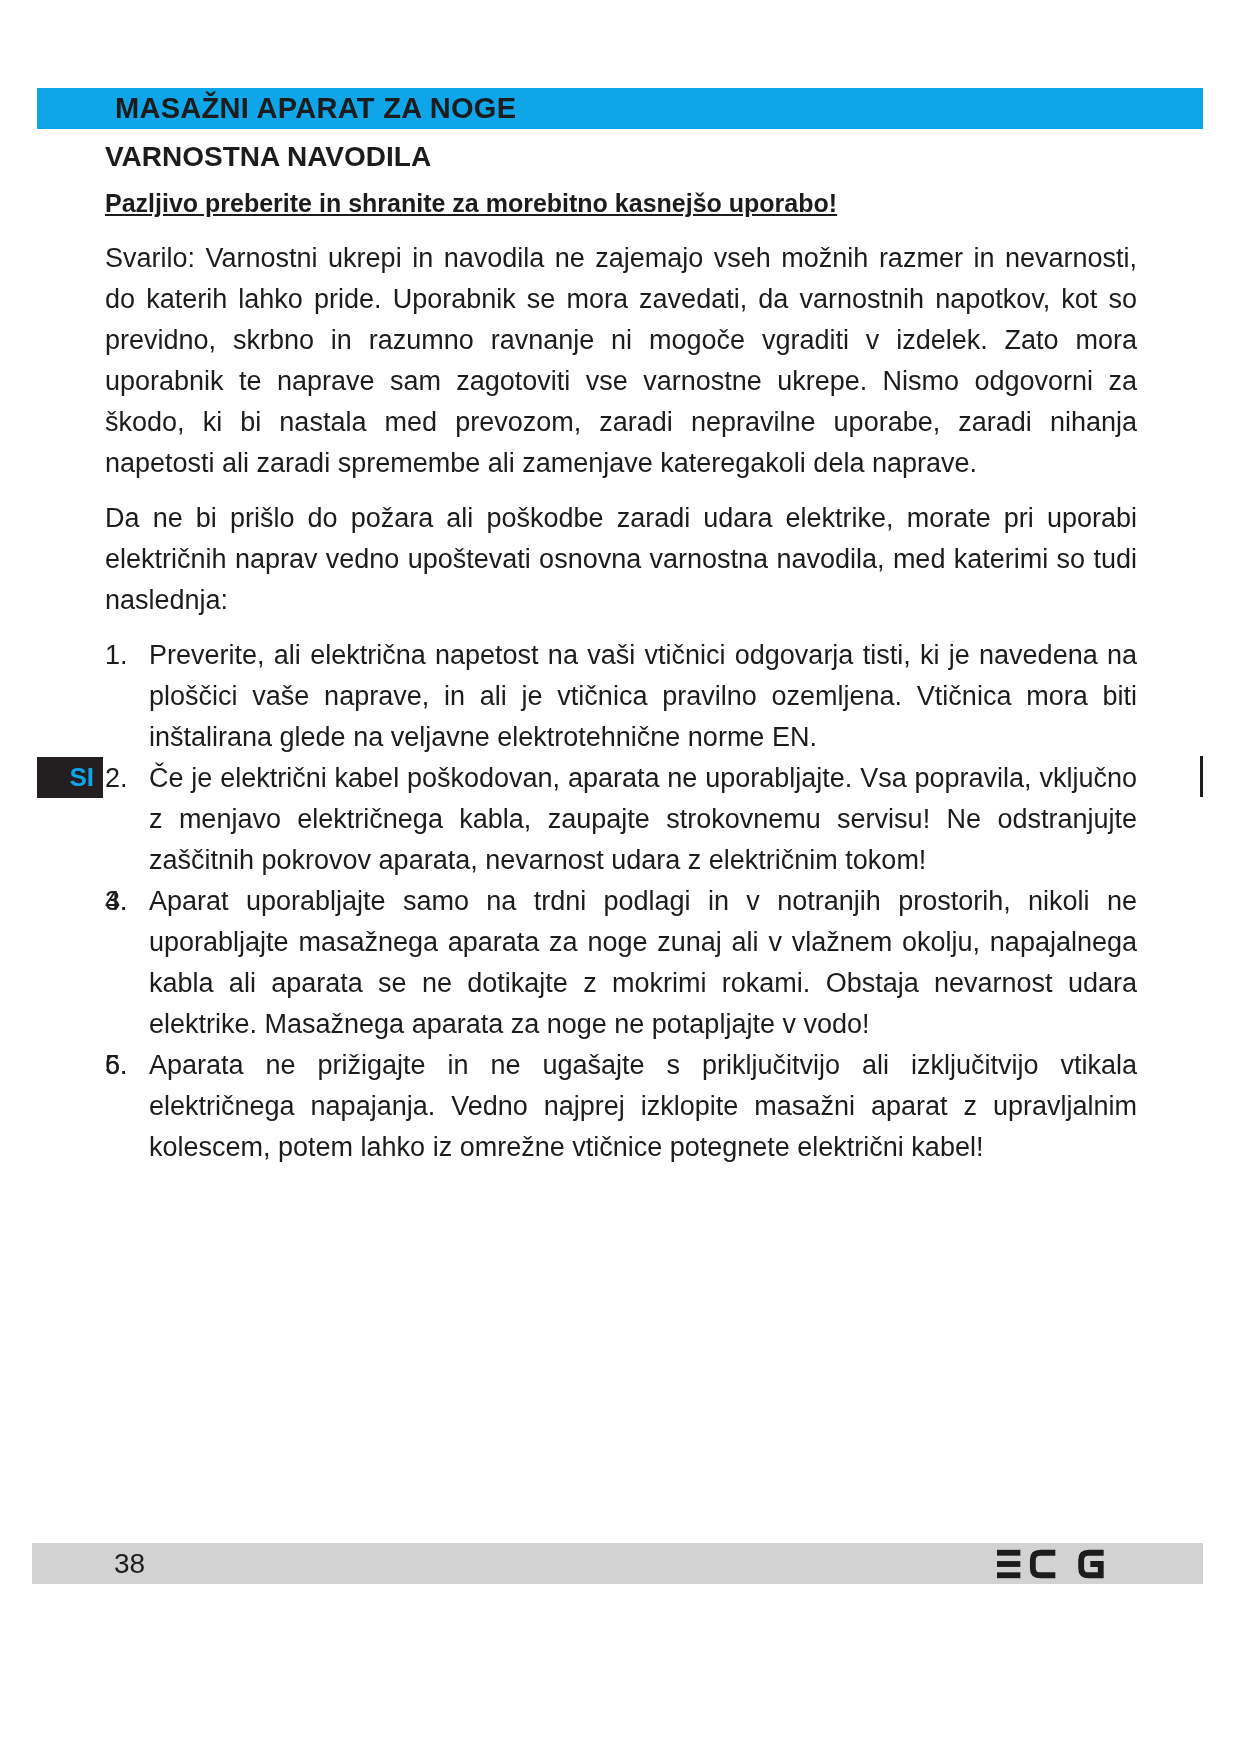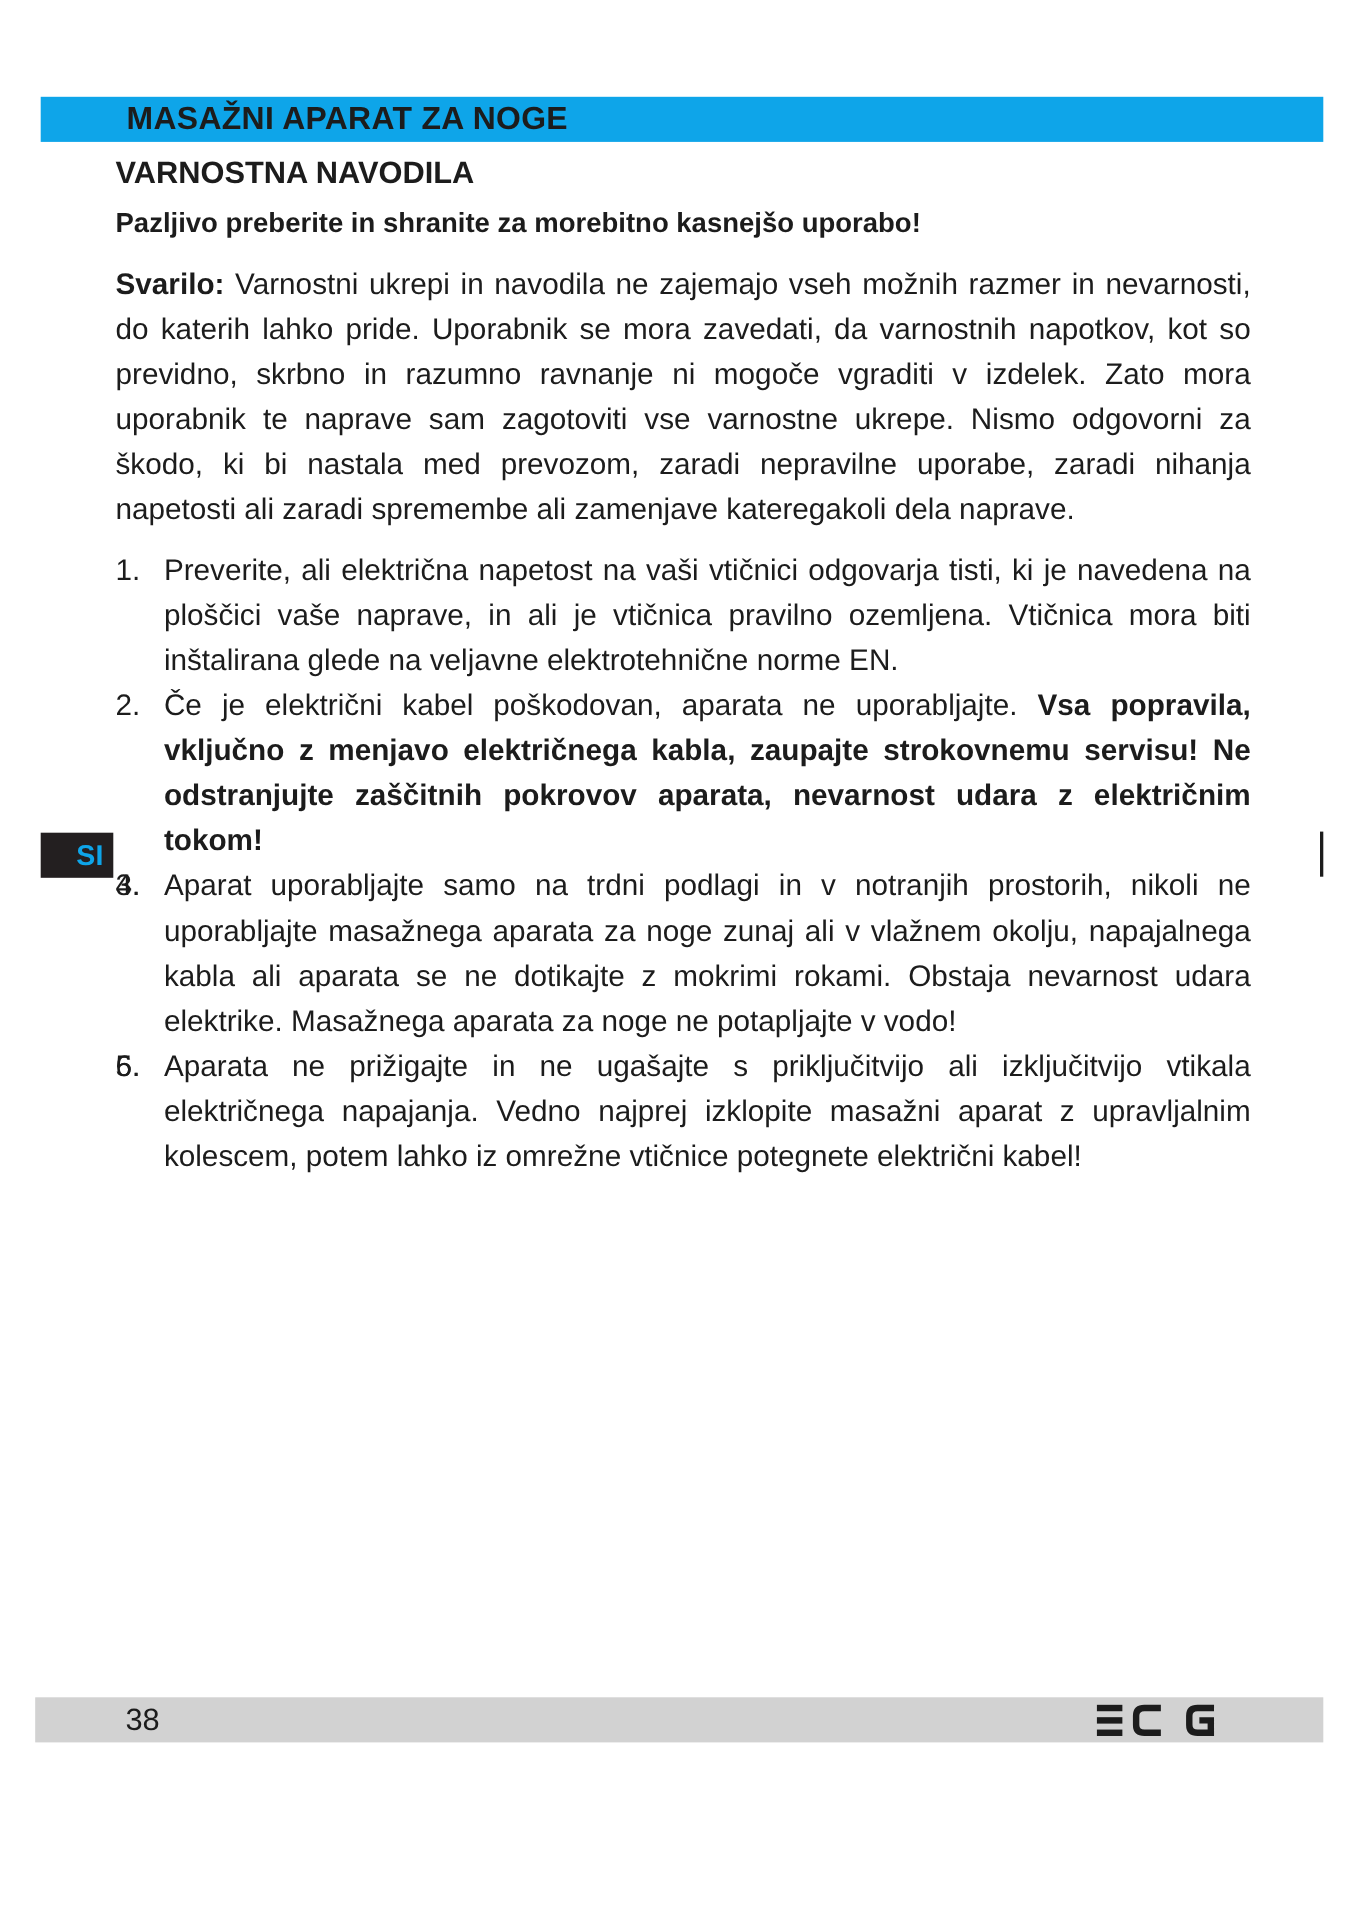--- a/index.html
+++ b/index.html
@@ -25,20 +25,21 @@
   .content {
     position:absolute; left:105px; top:141px; width:1032px;
   }
   .section-title {
     font-size:28px; font-weight:bold;
     margin:0 0 4px 0; color:#1c1c1c;
   }
   .subtitle {
     font-size:25px; font-weight:bold;
     margin:16px 0 20px 0;
+    text-decoration:underline;
   }
   .body-par {
     font-size:27px; line-height:41px;
     text-align:justify;
     margin:0 0 14px 0;
   }
   .safety-list {
     list-style:none; margin:0; padding:0;
     font-size:27px; line-height:41px;
   }
@@ -64,35 +65,36 @@
   }
   .footer-bar {
     position:absolute; left:32px; top:1543px;
     width:1171px; height:41px;
     background:#d2d2d2;
     display:flex; align-items:center; justify-content:space-between;
     padding:0 96px 0 82px; box-sizing:border-box;
   }
   .page-number { font-size:28px; color:#1c1c1c; }
   .ecg-logo { display:block; height:30px; width:auto; }
-  b, strong { font-weight:bold; }
+  b, strong { font-weight:normal; }
 </style>
 </head>
 <body>
 
 <div class="header-bar">
   <span class="header-title">MASAŽNI APARAT ZA NOGE</span>
 </div>
 
 <div class="content">
   <h1 class="section-title">VARNOSTNA NAVODILA</h1>
   <p class="subtitle">Pazljivo preberite in shranite za morebitno kasnejšo uporabo!</p>
 
   <p class="body-par"><b>Svarilo: </b><span>Varnostni ukrepi in navodila ne zajemajo vseh možnih razmer in nevarnosti, do katerih lahko pride. Uporabnik se mora zavedati, da varnostnih napotkov, kot so previdno, skrbno in razumno ravnanje ni mogoče vgraditi v  izdelek. Zato mora uporabnik te naprave sam zagotoviti vse varnostne ukrepe. Nismo odgovorni za škodo, ki bi nastala med prevozom, zaradi nepravilne uporabe, zaradi nihanja napetosti ali zaradi spremembe ali zamenjave kateregakoli dela naprave.</span></p>
 
+  <p class="body-par">Da ne bi prišlo do požara ali poškodbe zaradi udara elektrike, morate pri uporabi električnih naprav vedno upoštevati osnovna varnostna navodila, med katerimi so tudi naslednja:</p>
 
   <ol class="safety-list">
     <li>
       <span class="num">1.</span>
       <span>Preverite, ali električna napetost na vaši vtičnici odgovarja tisti, ki je navedena na ploščici vaše naprave, in ali je vtičnica pravilno ozemljena. Vtičnica mora biti inštalirana glede na veljavne elektrotehnične norme EN.</span><b></b>
     </li>
     <li>
       <span class="num">2.</span>
       <span>Če je električni kabel poškodovan, aparata ne uporabljajte. </span><b>Vsa popravila, vključno z  menjavo električnega kabla, zaupajte strokovnemu servisu! Ne odstranjujte zaščitnih pokrovov aparata, nevarnost udara z električnim tokom!</b>
     </li>

